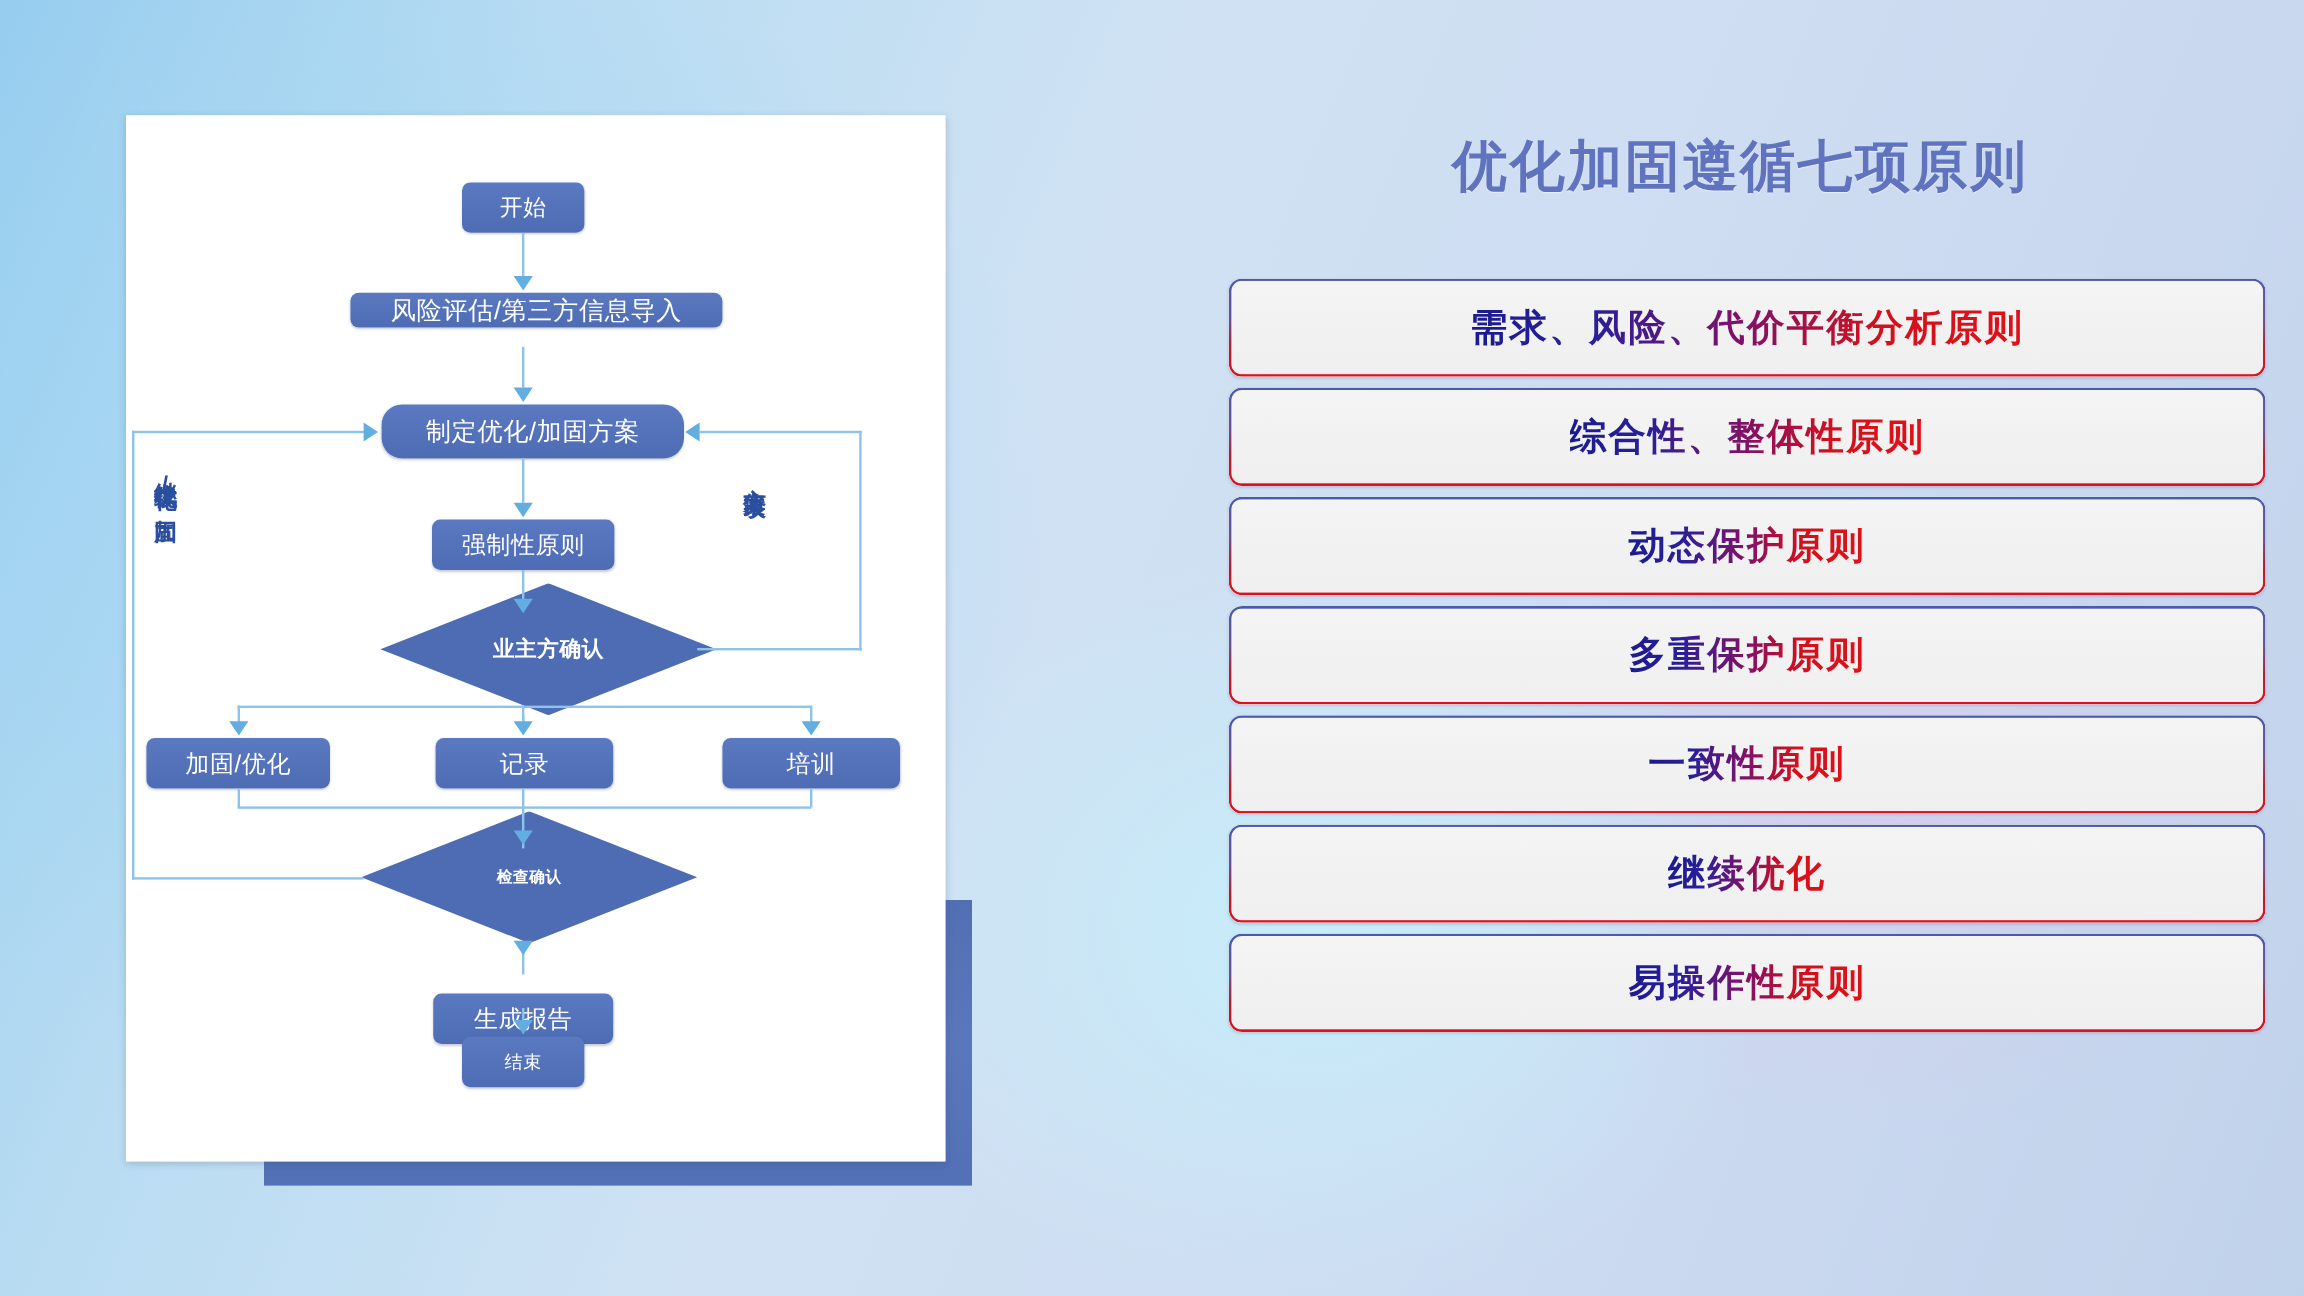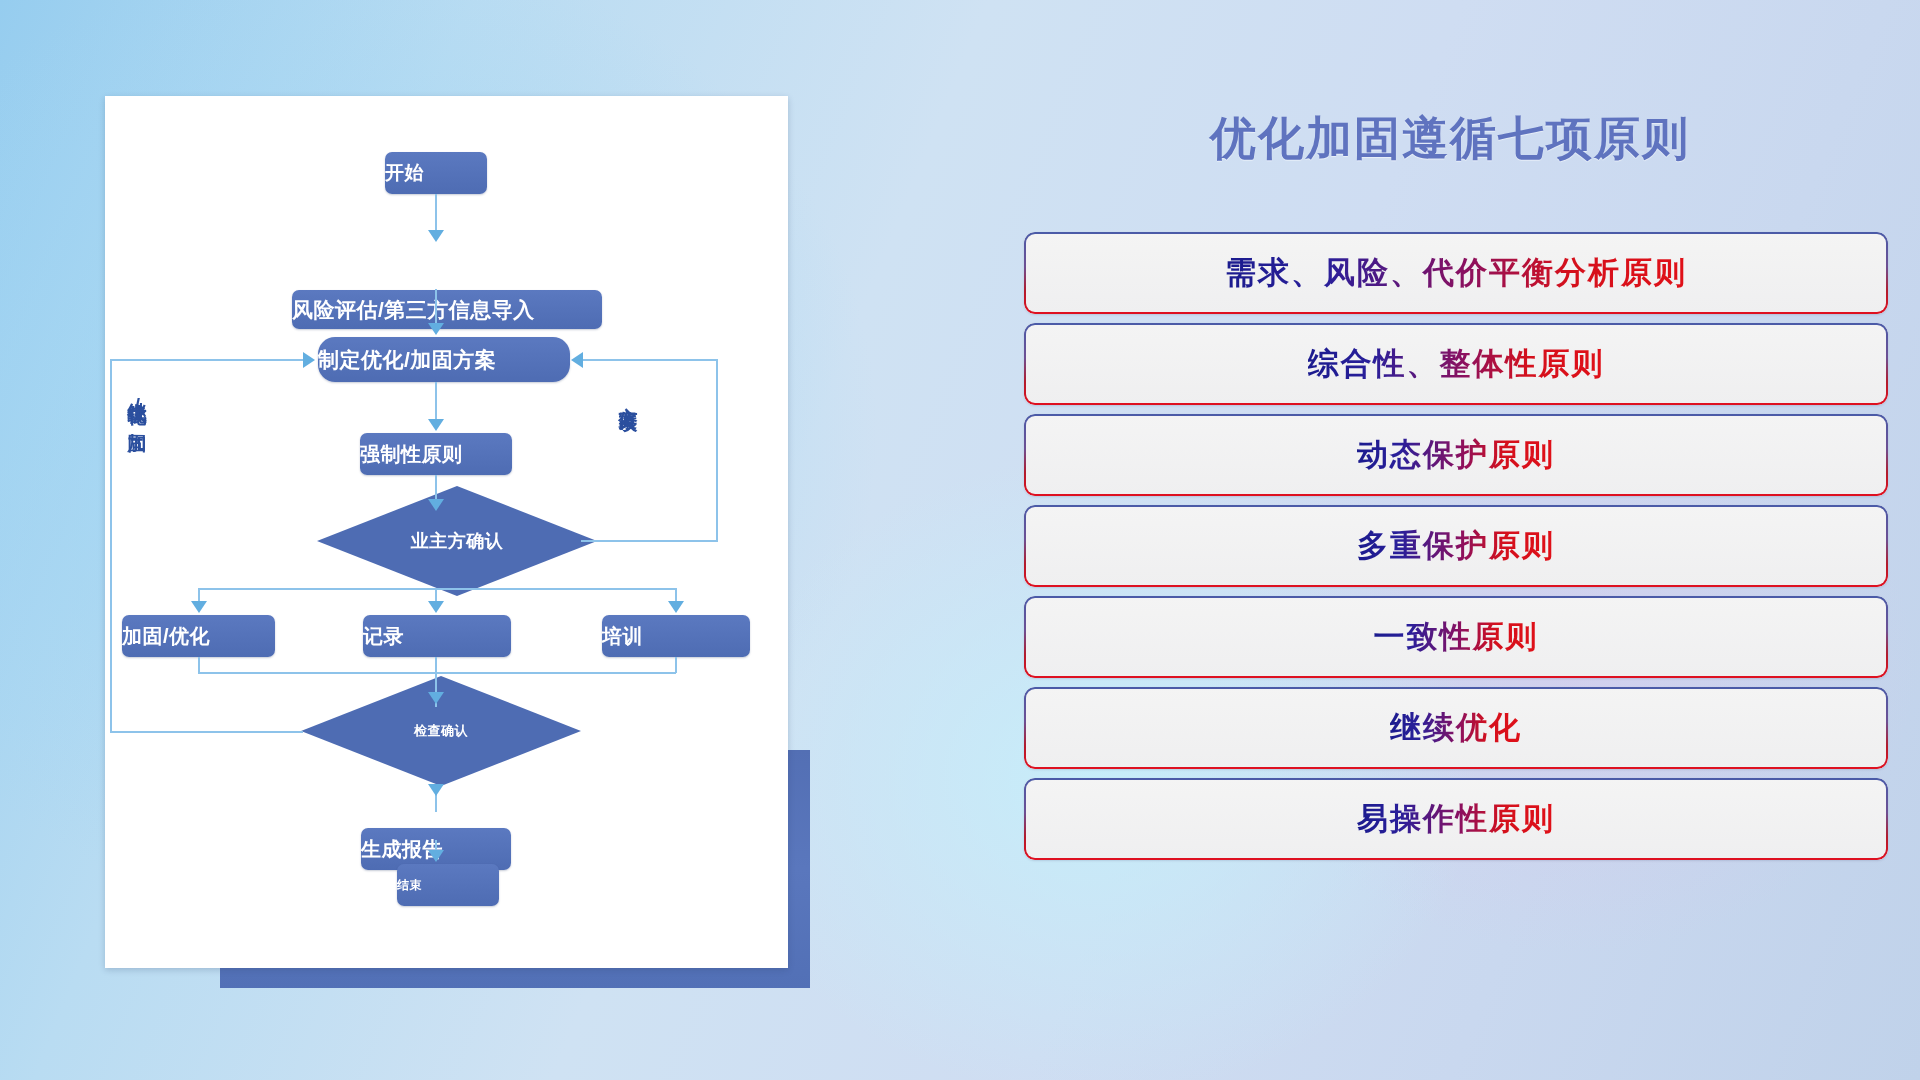--- a/index.html
+++ b/index.html
@@ -34,22 +34,22 @@
     width: 683px; height: 872px;
     background: #ffffff;
     box-shadow: 0 2px 6px rgba(40,60,100,0.22);
   }
 
   .node {
     position: absolute;
     background: linear-gradient(180deg, #5b79c0 0%, #4e6cb3 100%);
     color: #ffffff;
     border-radius: 7px;
-    display: flex; align-items: center; 
-    font-weight: bold;
+    display: flex; align-items: center; justify-content: center;
+    font-weight: normal;
     letter-spacing: .5px;
     box-shadow: 0 1px 2px rgba(30,50,95,0.25);
     white-space: nowrap;
   }
   .diamond {
     position: absolute;
     background: #4e6cb3;
     clip-path: polygon(50% 0%, 100% 50%, 50% 100%, 0% 50%);
     display: flex; align-items: center; justify-content: center;
     color: #ffffff; font-weight: bold; letter-spacing: .5px;
@@ -123,21 +123,21 @@
 
   <div id="flow-wrap">
 
     <div id="flow-accent"></div>
     <div id="flow-card">
 
       <div class="node" style="left:280px; top:56px; width:102px; height:42px; font-size:19px;">
         <span>开始</span>
       </div>
 
-      <div class="node" style="left:187px; top:148px; width:310px; height:39px; font-size:21px;margin-top:46px;">
+      <div class="node" style="left:187px; top:148px; width:310px; height:29px; font-size:21px;">
         <span>风险评估/第三方信息导入</span>
       </div>
 
       <div class="node" style="left:213px; top:241px; width:252px; height:45px; font-size:21px;border-radius:17px;">
         <span>制定优化/加固方案</span>
       </div>
 
       <div class="node" style="left:255px; top:337px; width:152px; height:42px; font-size:20px;">
         <span>强制性原则</span>
       </div>
@@ -159,21 +159,21 @@
       </div>
 
       <div class="diamond" style="left:196px; top:580px; width:280px; height:110px; font-size:13px;">
         <span>检查确认</span>
       </div>
 
       <div class="node" style="left:256px; top:702px; width:150px; height:42px; font-size:20px;margin-top:30px;">
         <span>生成报告</span>
       </div>
 
-      <div class="node" style="left:292px; top:768px; width:102px; height:42px; font-size:12px;">
+      <div class="node" style="left:280px; top:768px; width:102px; height:42px; font-size:15px;">
         <span>结束</span>
       </div>
 
       <div class="vlabel" style="left:22px; top:290px; font-size:19px;">继续优化/加固</div>
 
       <div class="vlabel" style="left:513px; top:296px; font-size:19px;">方案修改</div>
 
       <div class="ln v" style="left:330px; top:98px; height:38px;"></div>
       <div class="arr down" style="left:323px; top:134px;"></div>
 

